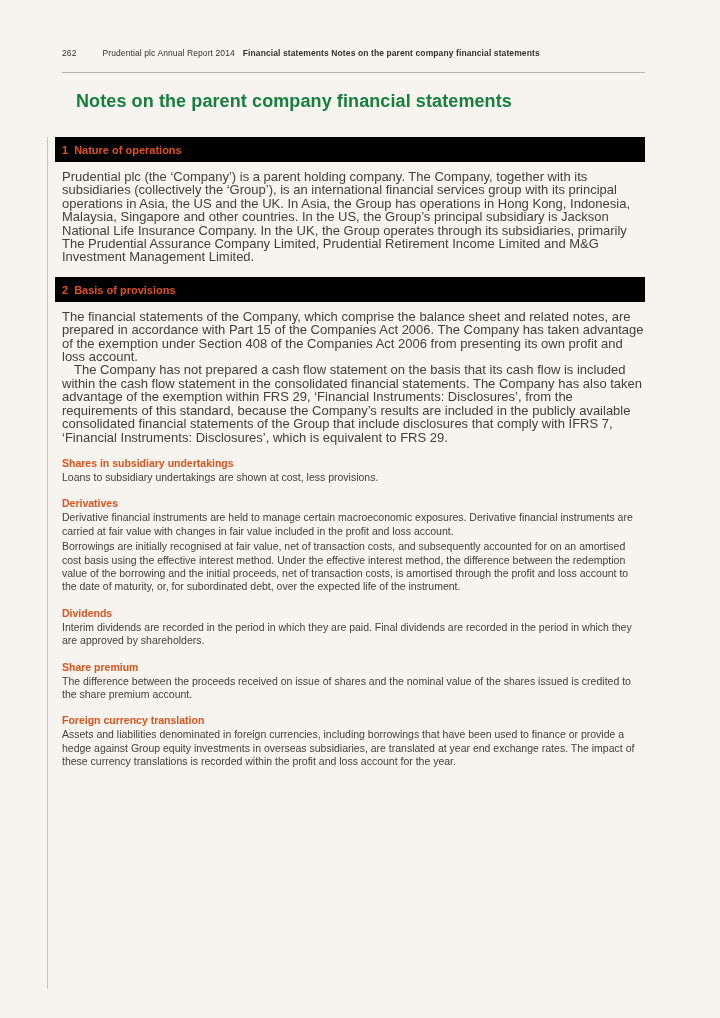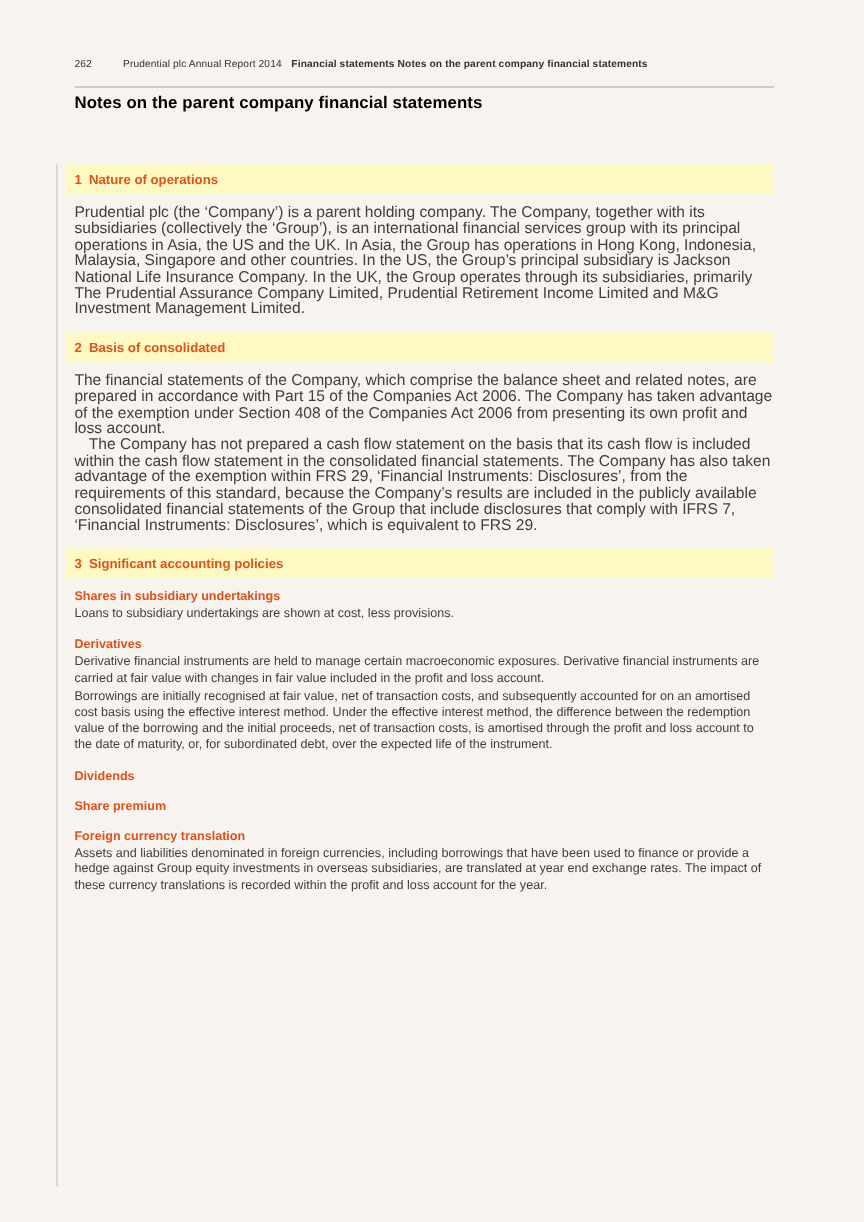--- a/index.html
+++ b/index.html
@@ -25,38 +25,38 @@
   .header .bold { font-weight:bold; }
 
   
   .top-rule {
     position:absolute; top:72px; left:62px; width:583px;
     border-top:1px solid #b6b2ac; height:0;
   }
 
   .title {
     position:absolute; top:77px; left:62px; width:583px;
-    margin:0; font-size:14px; font-weight:bold; color:#000000;
+    margin:14px; font-size:18px; font-weight:bold; color:#15803d;
     letter-spacing:0.1px;
   }
 
   
   .vline {
     position:absolute; left:47px; top:137px; width:1px; height:852px;
     background:#c8c4be;
   }
 
   .content {
     position:absolute; top:137px; left:62px; width:583px;
   }
 
   section { margin:0 0 13px 0; }
 
   .secbar {
-    background:#fef9c3;
+    background:#000000;
     margin-left:-7px;
     padding:3px 7px 4px 7px;
   }
   .secnum {
     font-size:11px; font-weight:bold; color:#e0521a; margin-right:6px;
   }
   .seclabel {
     font-size:11px; font-weight:bold; color:#e0521a;
   }
 
@@ -95,42 +95,41 @@
 
     <section>
       <div class="secbar">
         <span class="secnum">1</span><span class="seclabel">Nature of operations</span>
       </div>
       <p class="body">Prudential plc (the ‘Company’) is a parent holding company. The Company, together with its subsidiaries (collectively the ‘Group’), is an international financial services group with its principal operations in Asia, the US and the UK. In Asia, the Group has operations in Hong Kong, Indonesia, Malaysia, Singapore and other countries. In the US, the Group’s principal subsidiary is Jackson National Life Insurance Company. In the UK, the Group operates through its subsidiaries, primarily The Prudential Assurance Company Limited, Prudential Retirement Income Limited and M&amp;G Investment Management Limited.</p>
     </section>
 
     <section>
       <div class="secbar">
-        <span class="secnum">2</span><span class="seclabel">Basis of consolidated</span>
+        <span class="secnum">2</span><span class="seclabel">Basis of provisions</span>
       </div>
       <p class="body">The financial statements of the Company, which comprise the balance sheet and related notes, are prepared in accordance with Part 15 of the Companies Act 2006. The Company has taken advantage of the exemption under Section 408 of the Companies Act 2006 from presenting its own profit and loss account.</p>
       <p class="body follow">The Company has not prepared a cash flow statement on the basis that its cash flow is included within the cash flow statement in the consolidated financial statements. The Company has also taken advantage of the exemption within FRS 29, ‘Financial Instruments: Disclosures’, from the requirements of this standard, because the Company’s results are included in the publicly available consolidated financial statements of the Group that include disclosures that comply with IFRS 7, ‘Financial Instruments: Disclosures’, which is equivalent to FRS 29.</p>
     </section>
 
     <section>
-      <div class="secbar">
-        <span class="secnum">3</span><span class="seclabel">Significant accounting policies</span>
-      </div>
 
       <h3 class="subhead first">Shares in subsidiary undertakings</h3>
 
       <p class="subbody">Loans to subsidiary undertakings are shown at cost, less provisions.</p>
 
       <h3 class="subhead">Derivatives</h3>
       <p class="subbody">Derivative financial instruments are held to manage certain macroeconomic exposures. Derivative financial instruments are carried at fair value with changes in fair value included in the profit and loss account.</p>
 
       <p class="subbody">Borrowings are initially recognised at fair value, net of transaction costs, and subsequently accounted for on an amortised cost basis using the effective interest method. Under the effective interest method, the difference between the redemption value of the borrowing and the initial proceeds, net of transaction costs, is amortised through the profit and loss account to the date of maturity, or, for subordinated debt, over the expected life of the instrument.</p>
 
       <h3 class="subhead">Dividends</h3>
+      <p class="subbody">Interim dividends are recorded in the period in which they are paid. Final dividends are recorded in the period in which they are approved by shareholders.</p>
 
       <h3 class="subhead">Share premium</h3>
+      <p class="subbody">The difference between the proceeds received on issue of shares and the nominal value of the shares issued is credited to the share premium account.</p>
 
       <h3 class="subhead">Foreign currency translation</h3>
       <p class="subbody">Assets and liabilities denominated in foreign currencies, including borrowings that have been used to finance or provide a hedge against Group equity investments in overseas subsidiaries, are translated at year end exchange rates. The impact of these currency translations is recorded within the profit and loss account for the year.</p>
     </section>
 
   </div>
 </div>
 
 </body></html>

